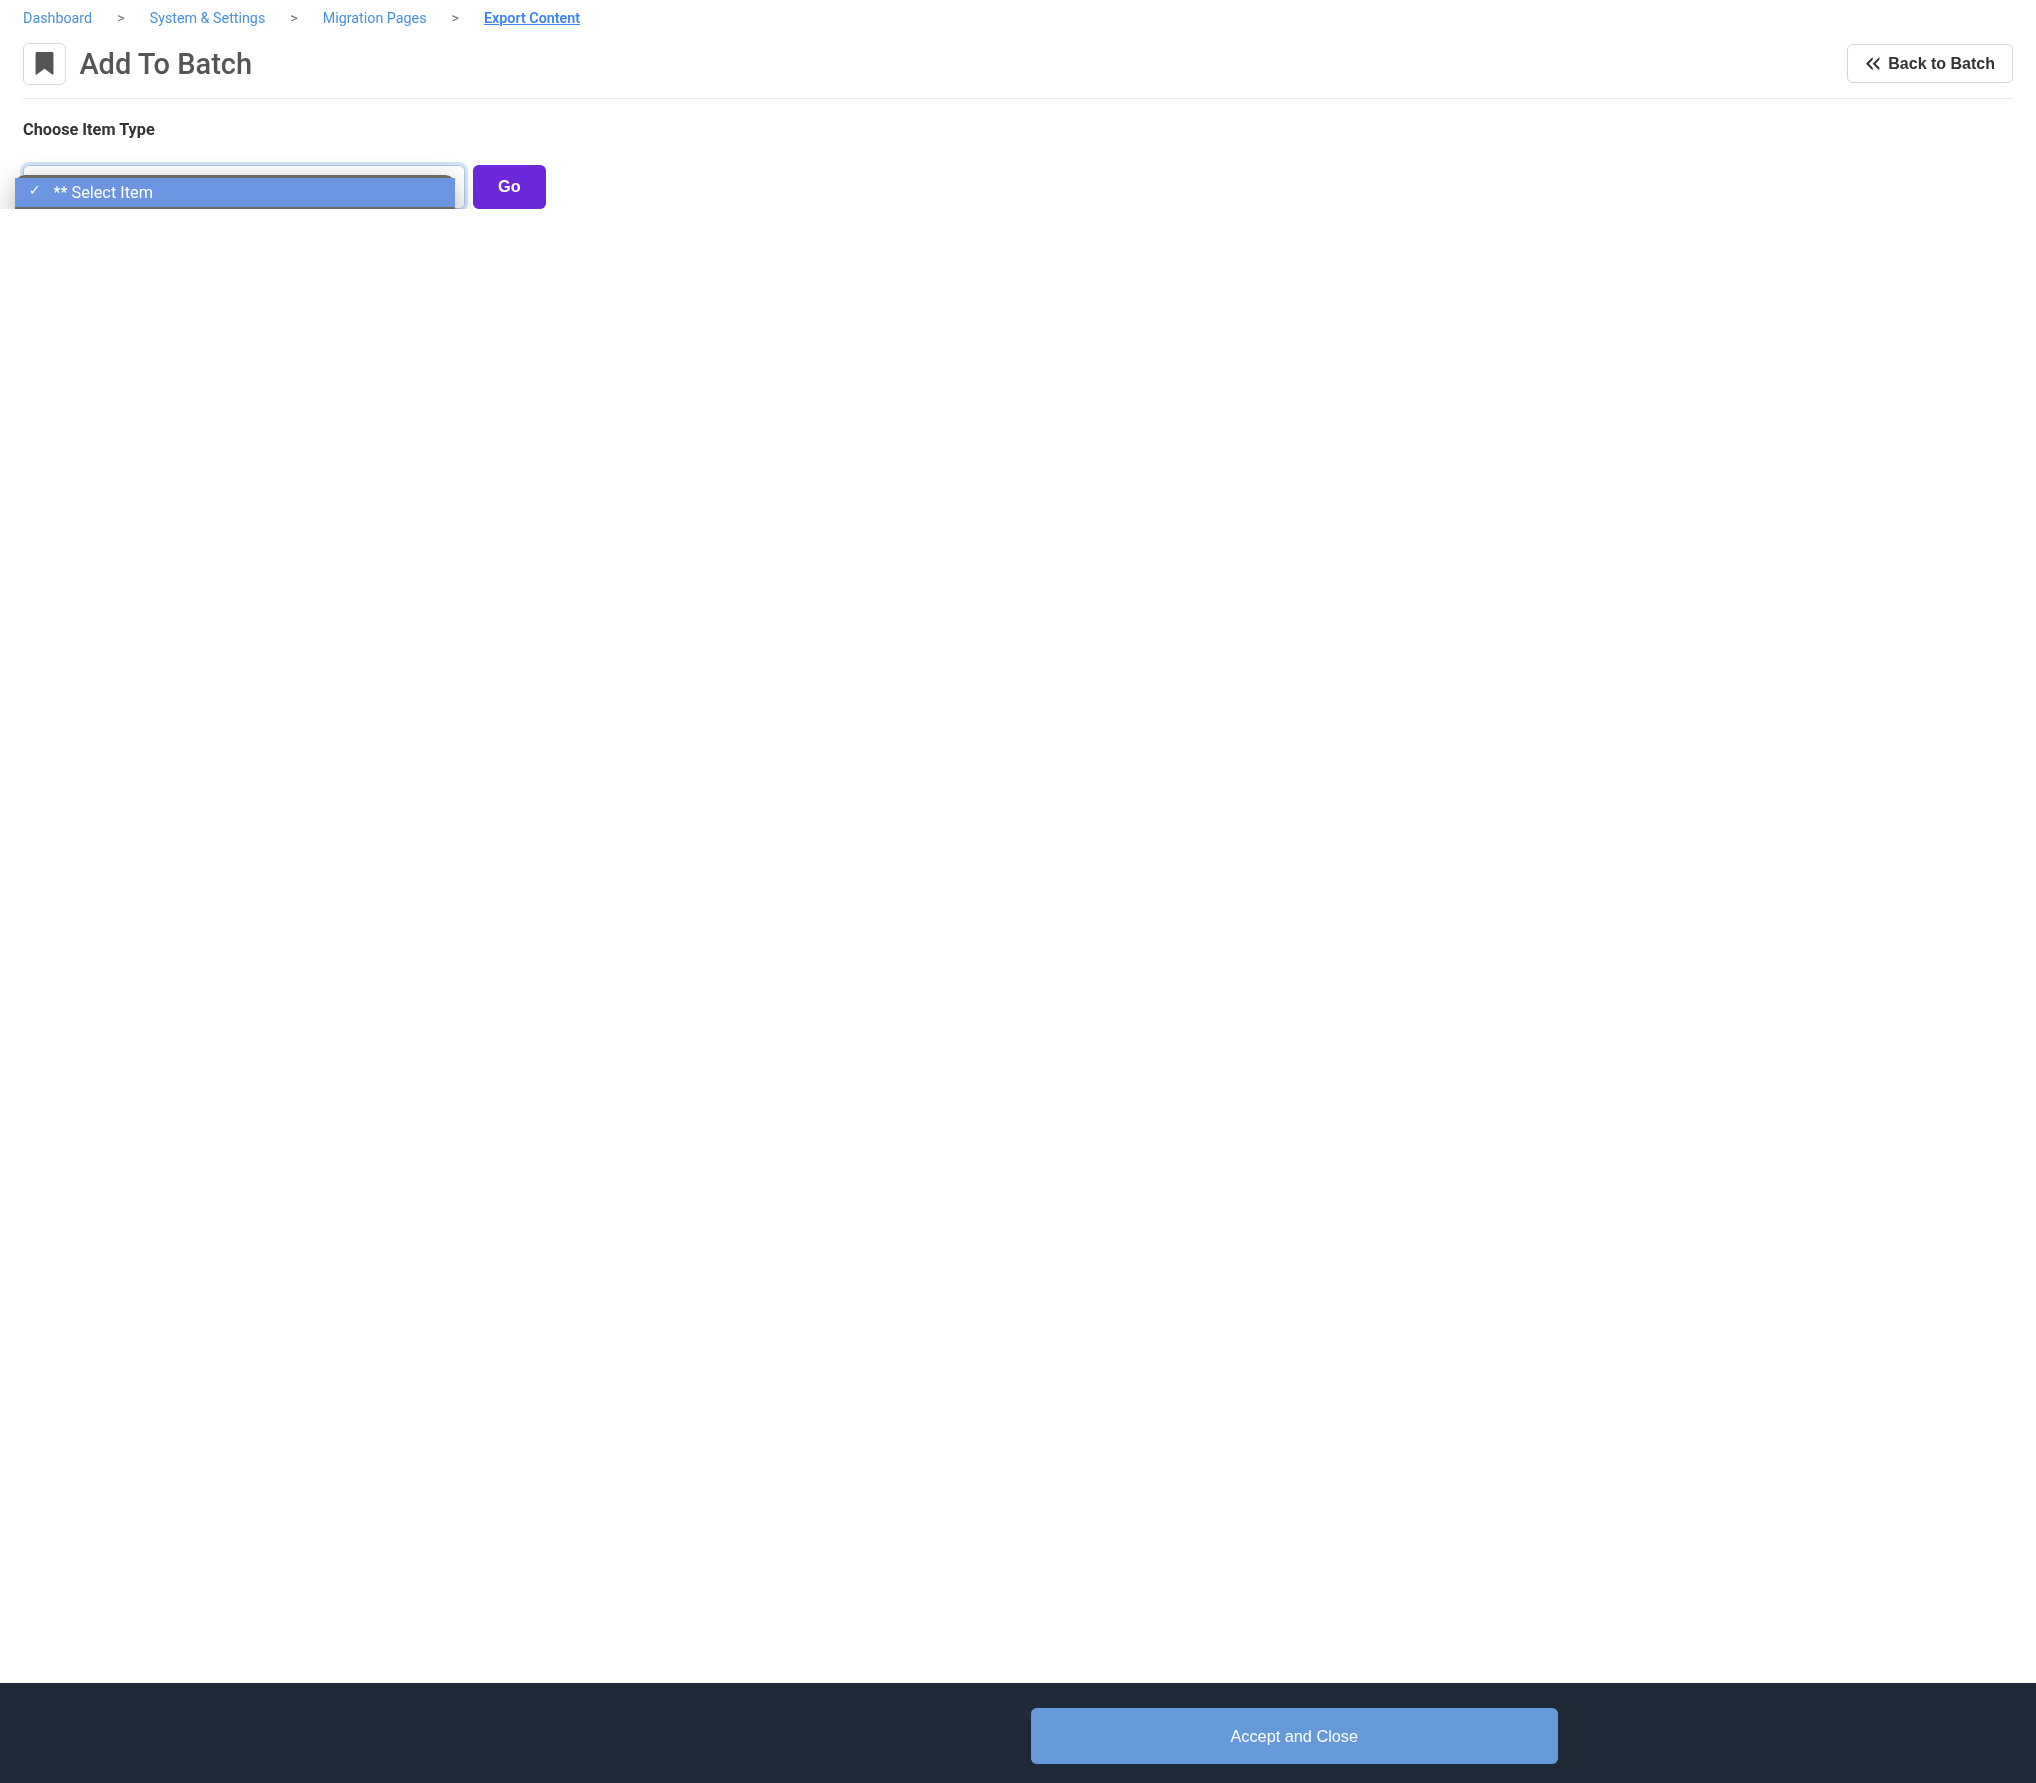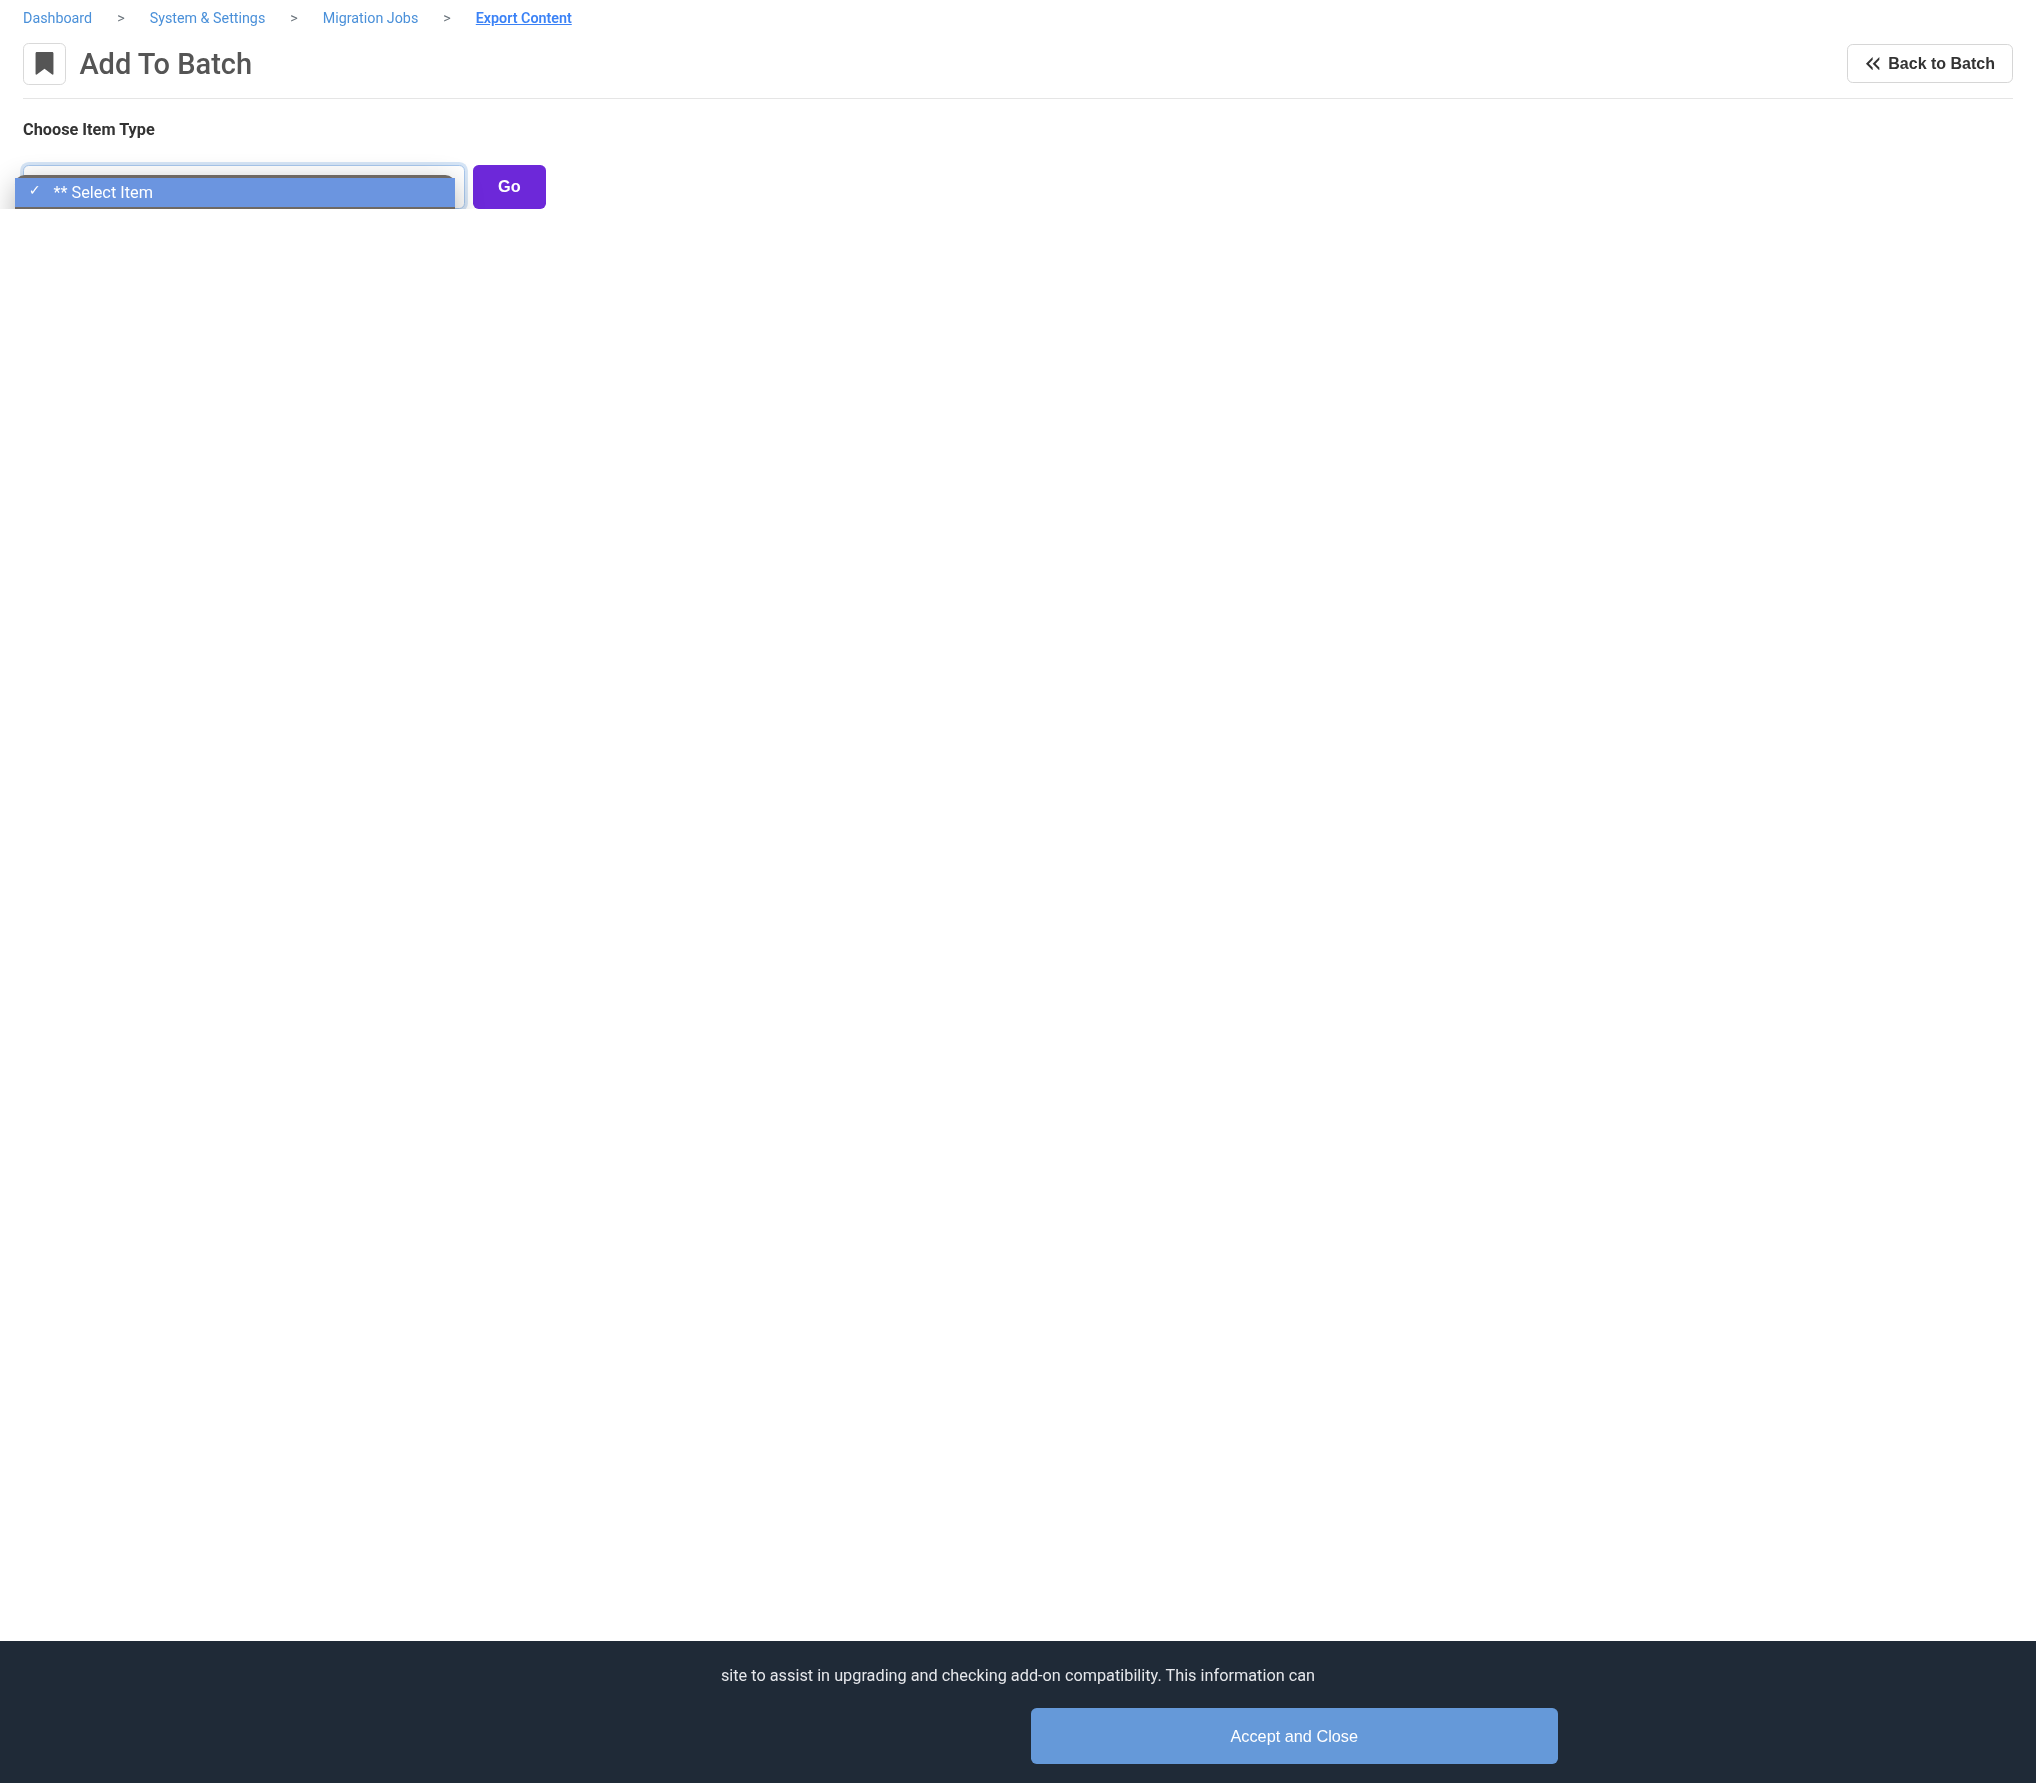--- a/index.html
+++ b/index.html
@@ -183,21 +183,21 @@
 </head>
 <body>
 
 <div class="page">
 
   <nav class="breadcrumb">
     <a href="#">Dashboard</a>
     <span class="sep">&gt;</span>
     <a href="#">System &amp; Settings</a>
     <span class="sep">&gt;</span>
-    <a href="#">Migration Jobs</a>
+    <a href="#">Migration Pages</a>
     <span class="sep">&gt;</span>
     <span class="current">Export Content</span>
   </nav>
 
   <div class="title-row">
     <div class="title-left">
       <div class="title-icon">
         <svg viewBox="0 0 14 18">
             <path d="M1 0h12c.55 0 1 .45 1 1v16.2c0 .5-.58.78-.98.48L7 13.2.98 17.68C.58 17.98 0 17.7 0 17.2V1C0 .45.45 0 1 0z"></path>
           </svg>
@@ -255,19 +255,18 @@
             </svg>
         </div>
       </div>
     </div>
     <button class="go-btn">Go</button>
   </div>
 
 </div>
 
 <div class="footer-bar">
-  <div class="footer-text">site to assist in upgrading and checking add-on compatibility. This information can</div>
   <div class="footer-buttons">
     <button class="footer-btn decline hidden-left">Decline</button>
     <button class="footer-btn accept">Accept and Close</button>
   </div>
 </div>
 
 
 </body></html>

